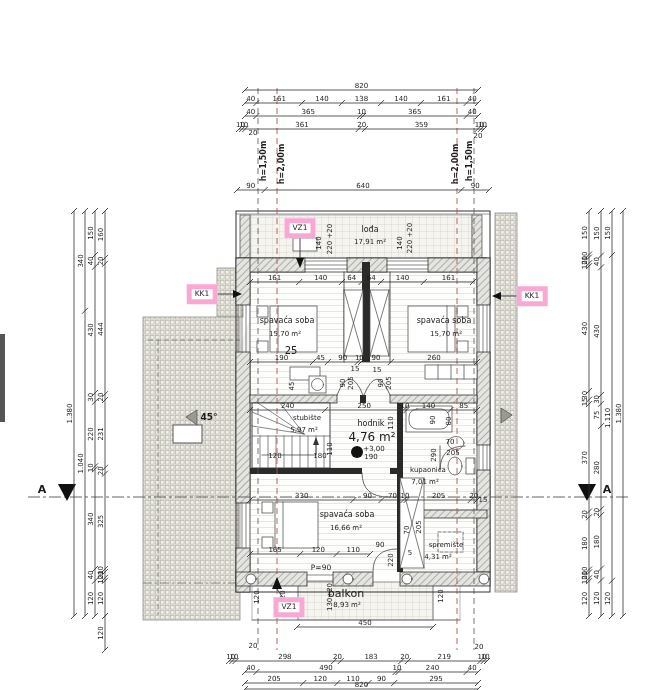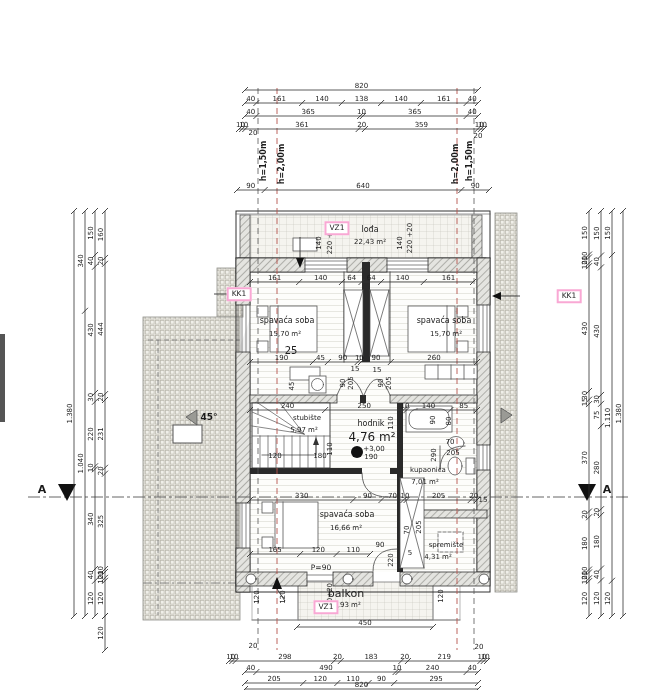--- a/index.html
+++ b/index.html
@@ -1,20 +1,20 @@
 <!DOCTYPE html>
 <html><head>
 <meta charset="utf-8">
 <style>
   html,body{margin:0;padding:0;background:#fff;}
   #canvas{position:relative;width:658px;height:690px;background:#ffffff;overflow:hidden;
           font-family:"DejaVu Sans",sans-serif;color:#1b1b1b;}
   #canvas svg{position:absolute;left:0;top:0;}
   .t{position:absolute;white-space:nowrap;font-size:7px;color:#1b1b1b;line-height:1;}
-  .boxed{border:2px solid #f9a8d4;background:#fff;padding:1px 3px;font-size:7.5px;margin-left:37px;}
+  .boxed{border:5px solid #f9a8d4;background:#fff;padding:1px 3px;font-size:7.5px;}
   #watermark{position:absolute;left:230px;top:270px;font-size:110px;letter-spacing:55px;
              color:rgba(90,90,90,0.07);font-weight:bold;pointer-events:none;}
   #dim-svg text{font-size:7px;fill:#1b1b1b;font-family:"DejaVu Sans",sans-serif;}
 </style>
 </head>
 <body>
 
 <div id="canvas">
 
 <div id="watermark">AR</div>
@@ -571,21 +571,21 @@
     </svg>
 
 <div id="text-layer">
       <span class="t" style="left: 253px; top: 133px; font-size: 7px; transform: translate(-50%, -50%);">20</span>
       <span class="t" style="left: 478px; top: 136px; font-size: 7px; transform: translate(-50%, -50%);">20</span>
       <span class="t" style="left: 264px; top: 161px; font-size: 8px; font-weight: bold; transform: translate(-50%, -50%) rotate(-90deg);">h=1,50m</span>
       <span class="t" style="left: 282px; top: 164px; font-size: 8px; font-weight: bold; transform: translate(-50%, -50%) rotate(-90deg);">h=2,00m</span>
       <span class="t" style="left: 456px; top: 164px; font-size: 8px; font-weight: bold; transform: translate(-50%, -50%) rotate(-90deg);">h=2,00m</span>
       <span class="t" style="left: 470px; top: 161px; font-size: 8px; font-weight: bold; transform: translate(-50%, -50%) rotate(-90deg);">h=1,50m</span>
       <span class="t" style="left: 370px; top: 230px; font-size: 8px; transform: translate(-50%, -50%);">lođa</span>
-      <span class="t" style="left: 370px; top: 242px; font-size: 7px; transform: translate(-50%, -50%);">22,43 m²</span>
+      <span class="t" style="left: 370px; top: 242px; font-size: 7px; transform: translate(-50%, -50%);">17,91 m²</span>
       <span class="t" style="left: 319px; top: 243px; font-size: 7px; transform: translate(-50%, -50%) rotate(-90deg);">140</span>
       <span class="t" style="left: 330px; top: 239px; font-size: 7px; transform: translate(-50%, -50%) rotate(-90deg);">220 +20</span>
       <span class="t" style="left: 400px; top: 243px; font-size: 7px; transform: translate(-50%, -50%) rotate(-90deg);">140</span>
       <span class="t" style="left: 410px; top: 238px; font-size: 7px; transform: translate(-50%, -50%) rotate(-90deg);">220 +20</span>
       <span class="t" style="left: 287px; top: 321px; font-size: 8px; transform: translate(-50%, -50%);">spavaća soba</span>
       <span class="t" style="left: 285px; top: 334px; font-size: 7px; transform: translate(-50%, -50%);">15,70 m²</span>
       <span class="t" style="left: 444px; top: 321px; font-size: 8px; transform: translate(-50%, -50%);">spavaća soba</span>
       <span class="t" style="left: 446px; top: 334px; font-size: 7px; transform: translate(-50%, -50%);">15,70 m²</span>
       <span class="t" style="left: 291px; top: 351px; font-size: 10px; transform: translate(-50%, -50%);">25</span>
       <span class="t" style="left: 292px; top: 386px; font-size: 7px; transform: translate(-50%, -50%) rotate(-90deg);">45</span>

